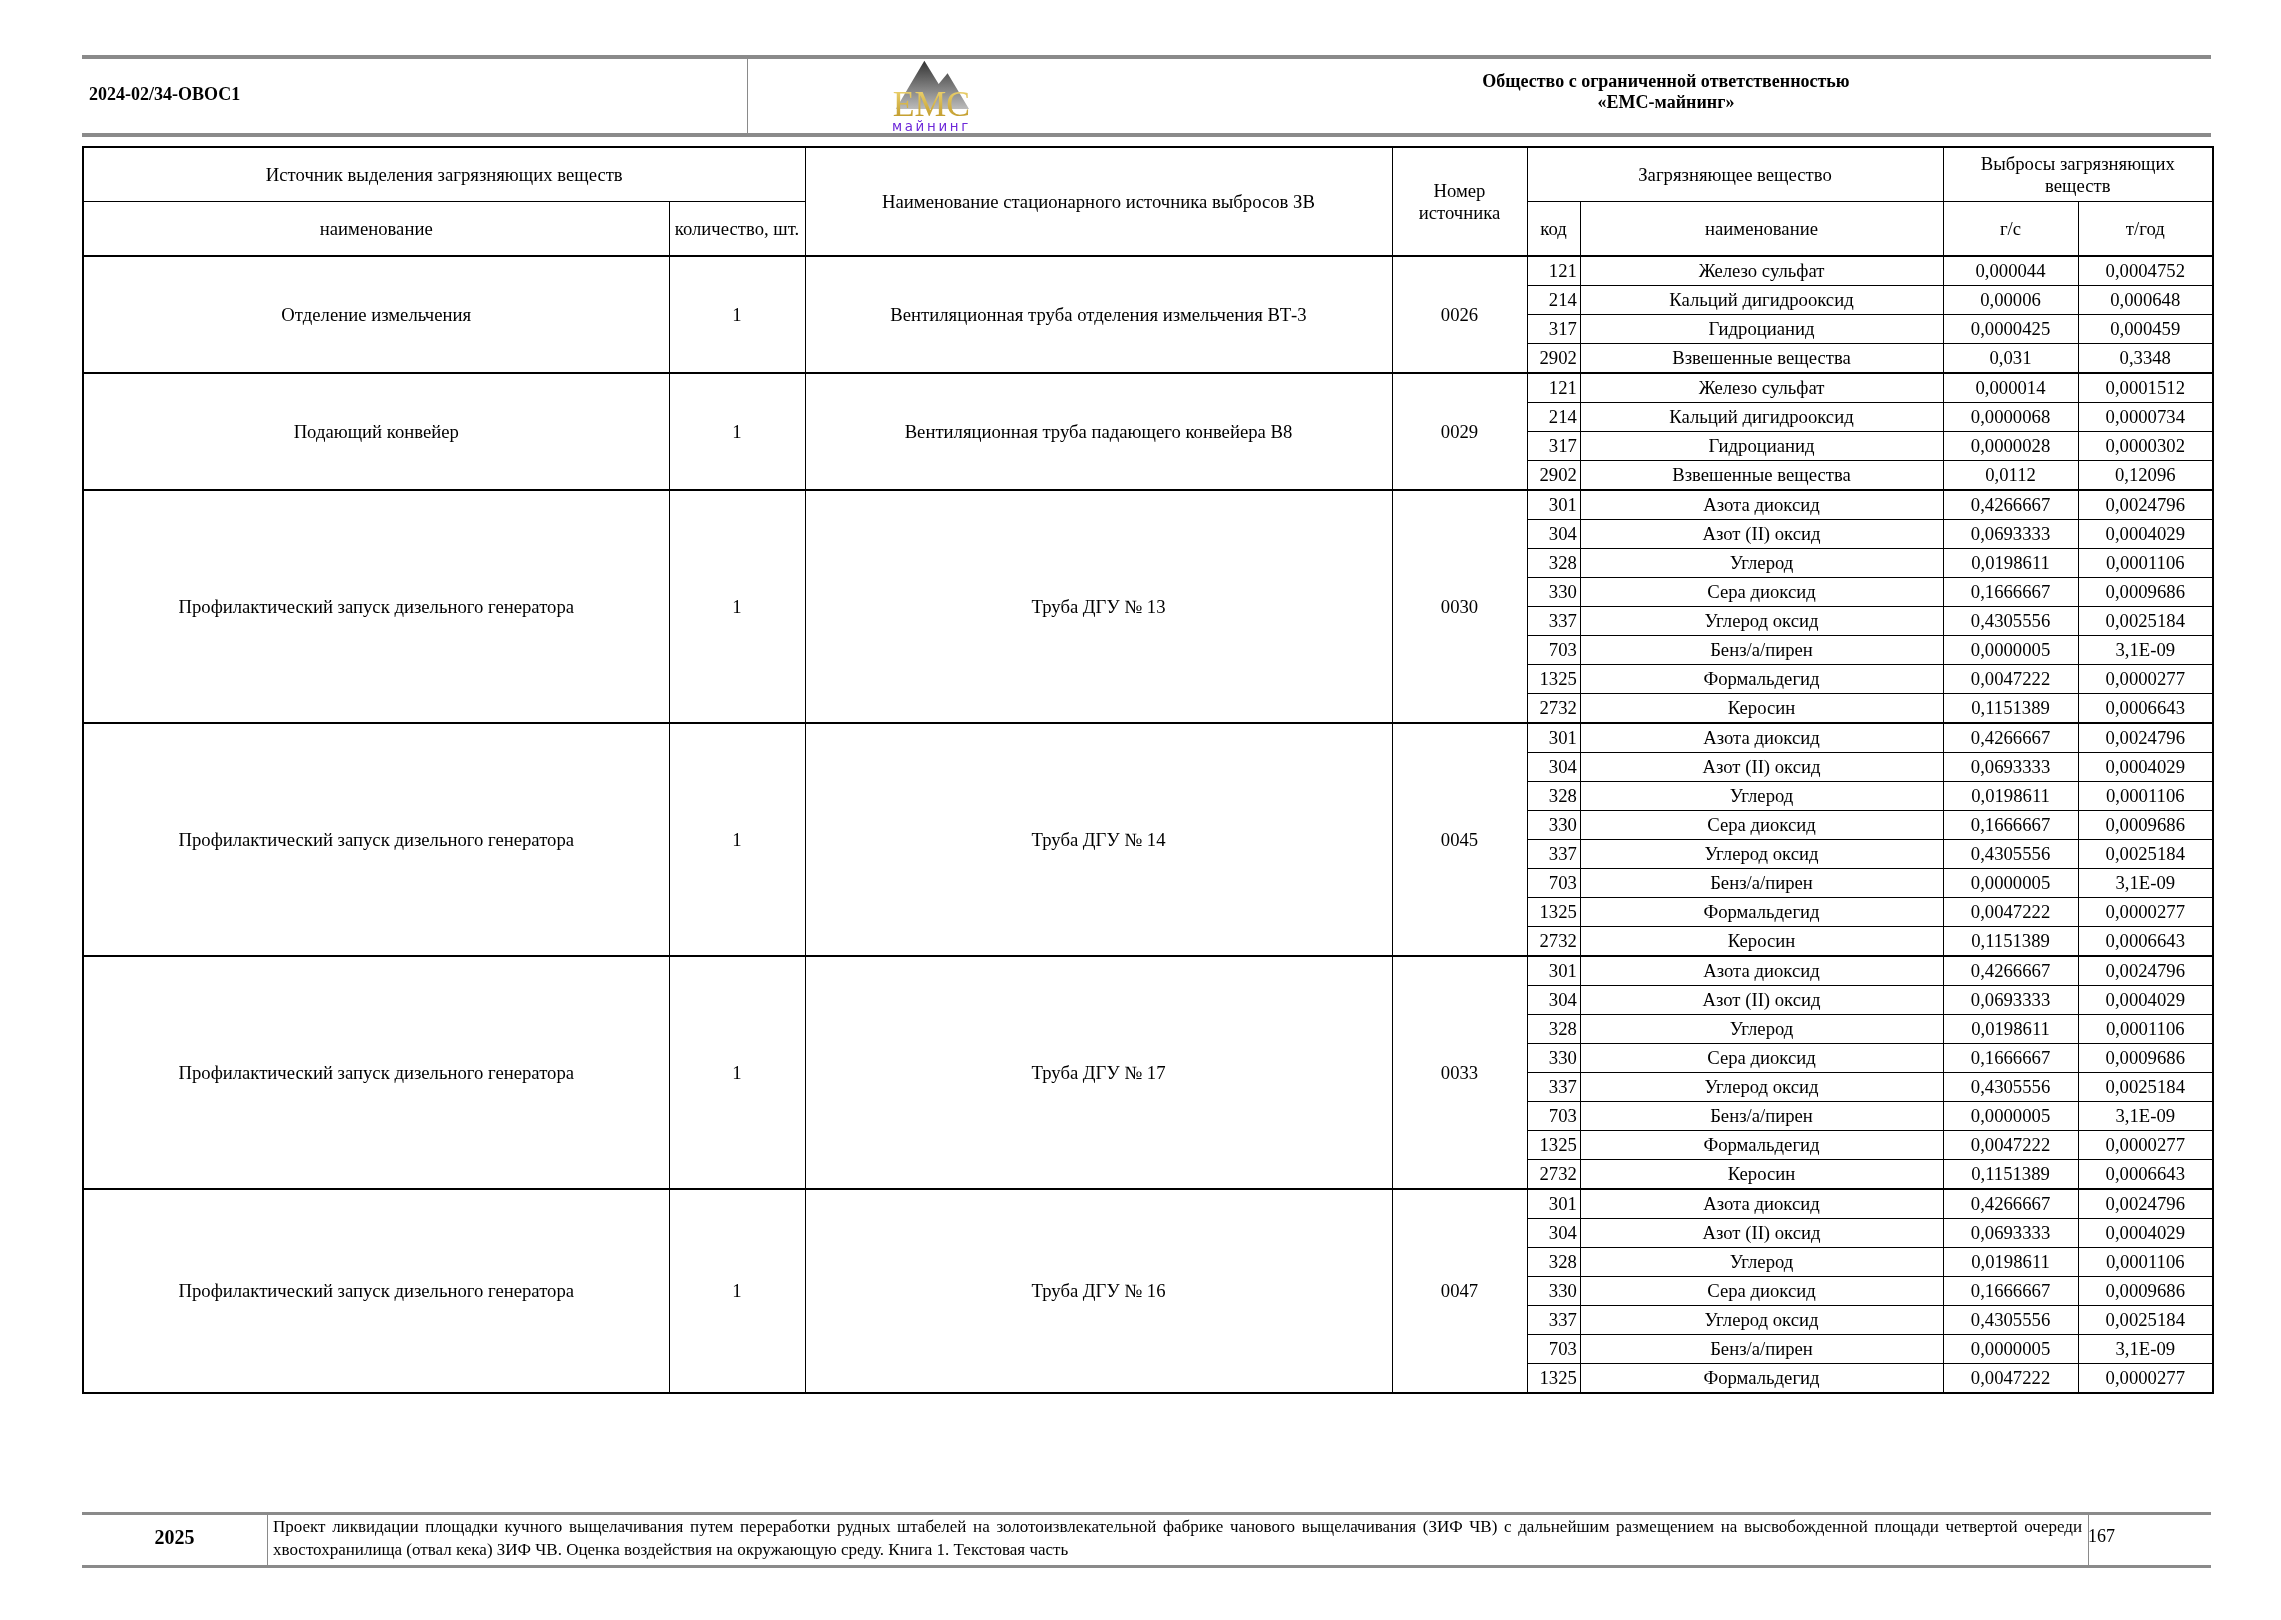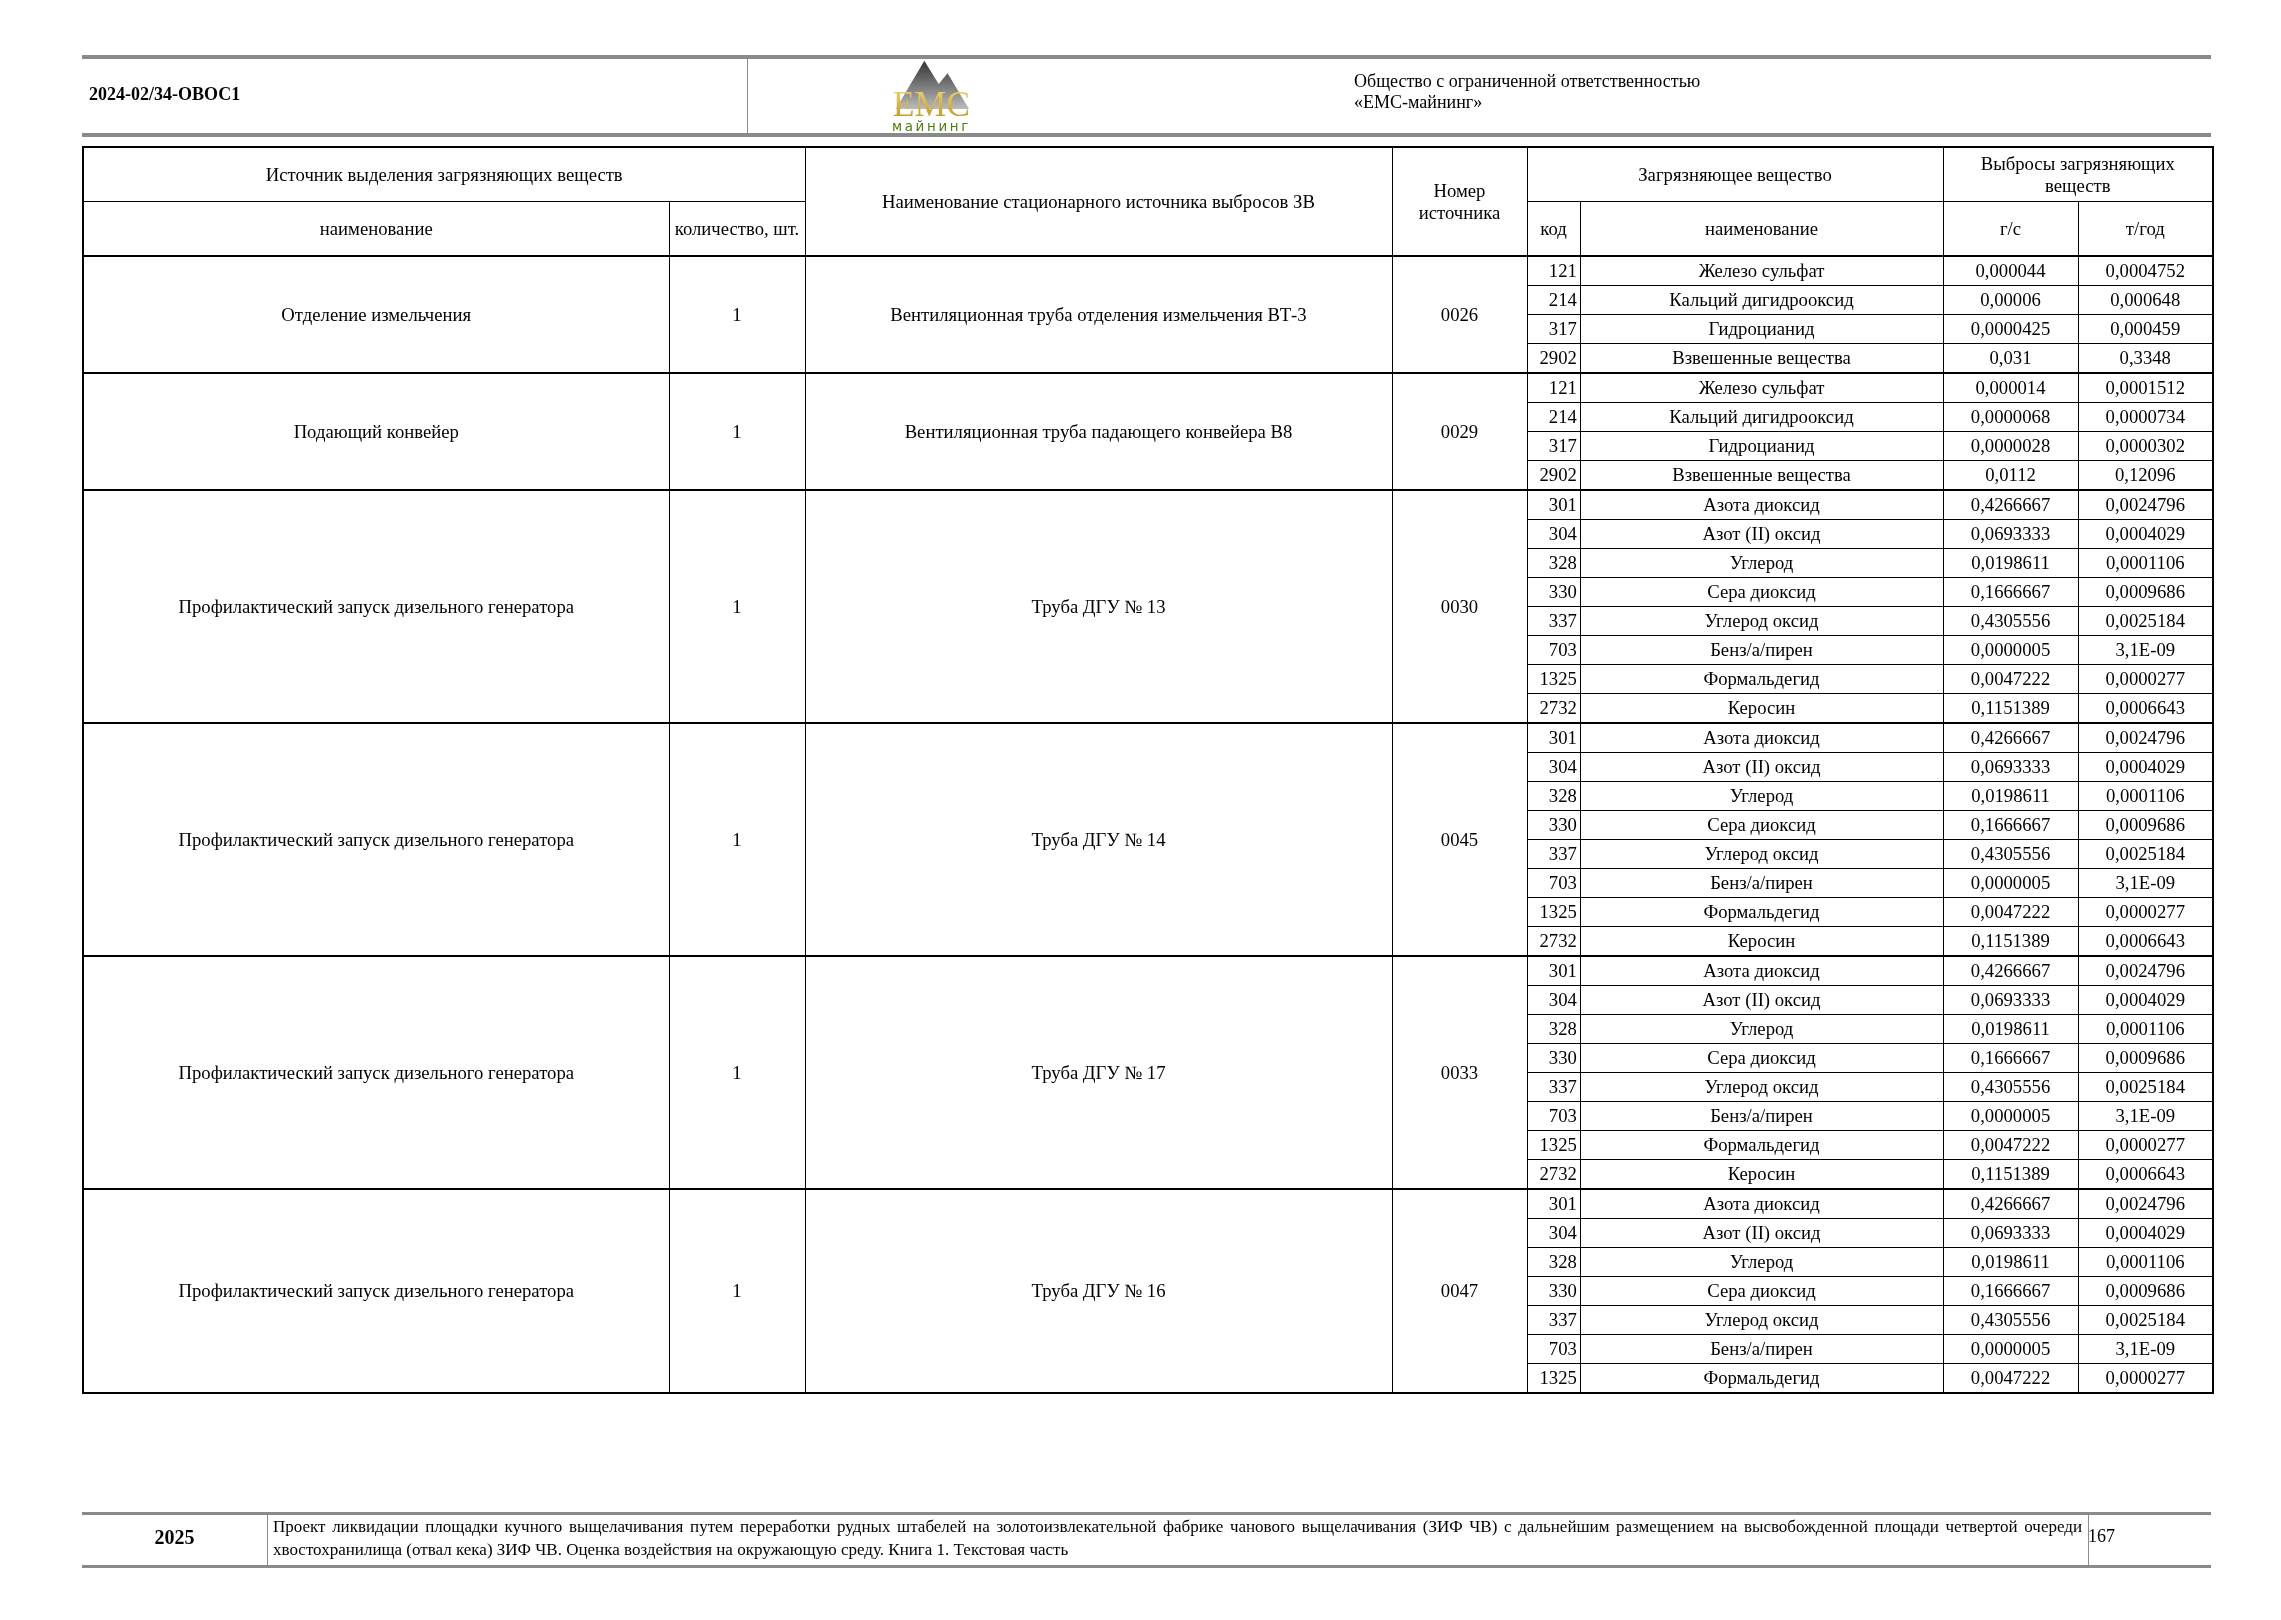--- a/index.html
+++ b/index.html
@@ -4,25 +4,25 @@
 <style>
   html, body { margin:0; padding:0; background:#ffffff; }
   body { width:2281px; height:1621px; position:relative; overflow:hidden;
          font-family:"Liberation Serif", serif; color:#000; }
   
   .hdr-line { position:absolute; left:82px; width:2129px; height:3.6px; background:#8a8a8a; }
   .hdr-line.top { top:55px; }
   .hdr-line.bot { top:133px; }
   .hdr-div { position:absolute; left:747px; top:59px; width:0.9px; height:74px; background:#8a8a8a; }
   .doc-code { position:absolute; left:89px; top:84px; font-size:18px; font-weight:bold; }
-  .org { position:absolute; left:1354px; top:71px; width:624px; 
-         font-size:18px; font-weight:normal; line-height:21.4px; }
+  .org { position:absolute; left:1354px; top:71px; width:624px; text-align:center;
+         font-size:18px; font-weight:bold; line-height:21.4px; }
   .logo { position:absolute; left:869px; top:57px; width:125px; height:77px; }
   .logo-text { position:absolute; left:0; bottom:0; width:100%; text-align:center;
-               font-family:"DejaVu Sans", sans-serif; font-size:13.4px; letter-spacing:2.7px; color:#4d7c0f; }
+               font-family:"DejaVu Sans", sans-serif; font-size:13.4px; letter-spacing:2.7px; color:#6d28d9; }
 
   
   .tbl { position:absolute; left:82px; top:146px; width:1826px; height:1328px; }
   table.main { border-collapse:collapse; width:2129px; table-layout:fixed; }
   table.main td, table.main th {
     border:1.3px solid #000; padding:0 2.7px; font-weight:normal; font-size:18.7px;
     line-height:21.4px; overflow:hidden; white-space:nowrap;
   }
   table.main { border:2.7px solid #000; }
   table.main thead th { text-align:center; vertical-align:middle; white-space:normal; }

